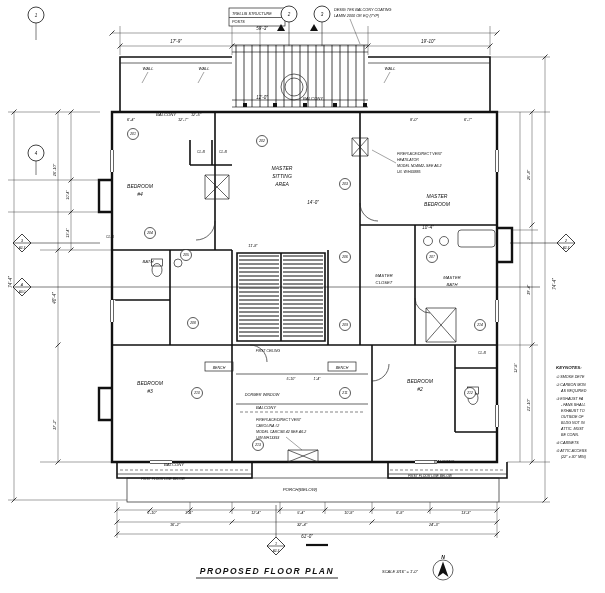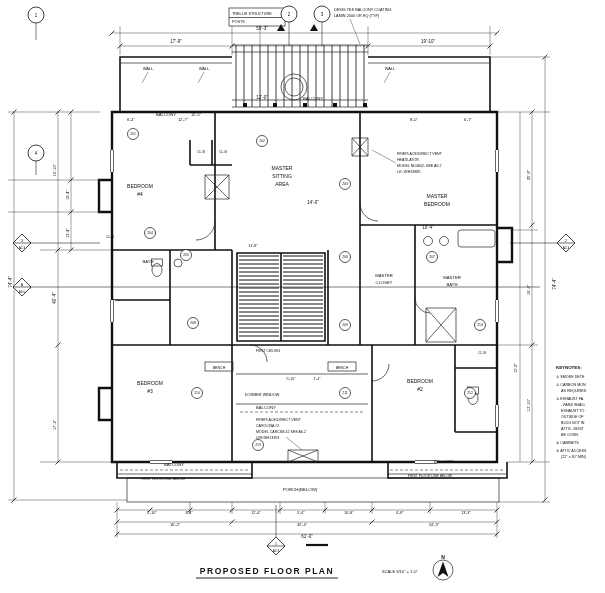--- a/index.html
+++ b/index.html
@@ -1,17 +1,17 @@
 <!DOCTYPE html>
 <html><head>
 <meta charset="utf-8">
 <style>
   html,body{margin:0;padding:0;background:#ffffff;}
   body{width:605px;height:593px;overflow:hidden;font-family:"Liberation Sans",sans-serif;}
-  .sheet{position:relative;width:605px;height:529px;background:#fff;}
+  .sheet{position:relative;width:605px;height:529px;background:#fff;font-style:italic;}
   svg{display:block;}
   svg text{fill:#111;font-family:"Liberation Sans",sans-serif;}
   .wall{stroke:#111;stroke-width:2.4;fill:none;}
   .wall2{stroke:#111;stroke-width:1.6;fill:none;}
   .thin{stroke:#222;stroke-width:.7;fill:none;}
   .vthin{stroke:#333;stroke-width:.45;fill:none;}
   .dim{stroke:#444;stroke-width:.5;fill:none;}
   .tick{stroke:#111;stroke-width:.8;fill:none;}
   .dash{stroke:#333;stroke-width:.6;stroke-dasharray:3 2;fill:none;}
   .sect{stroke:#111;stroke-width:.55;fill:none;}

